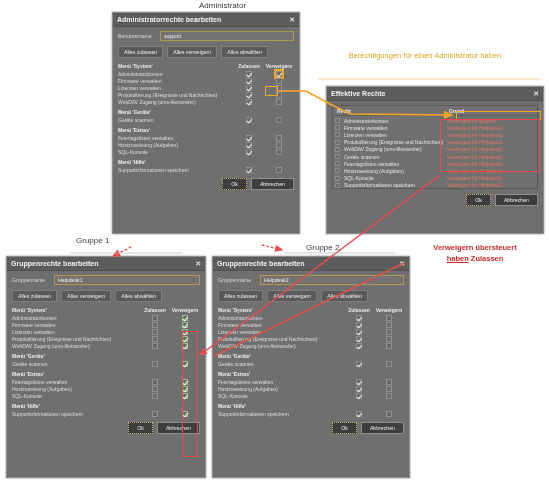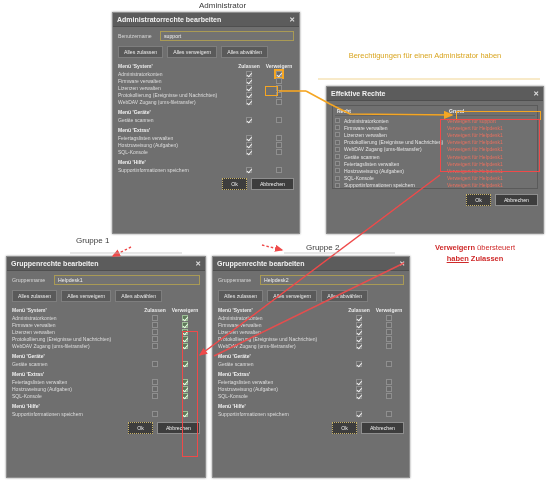--- a/index.html
+++ b/index.html
@@ -128,21 +128,21 @@
   .note {
     position:absolute;
     font-size:7.5px;
     line-height:11px;
     text-align:center;
     white-space:nowrap;
   }
   .note.orange { color:#d9a520; }
   .note.red { color:#cf2a2a; font-weight:bold; }
   .note .u { text-decoration: underline; }
-  .note .norm { font-weight: normal; text-align: center; }
+  .note .norm { font-weight: bold; text-align: center; }
 
   .hl-box-orange {
     position:absolute;
     border:1.5px solid #f5a623;
     pointer-events:none;
   }
   .hl-box-red {
     position:absolute;
     border:1.5px solid #ef4a4a;
     pointer-events:none;

